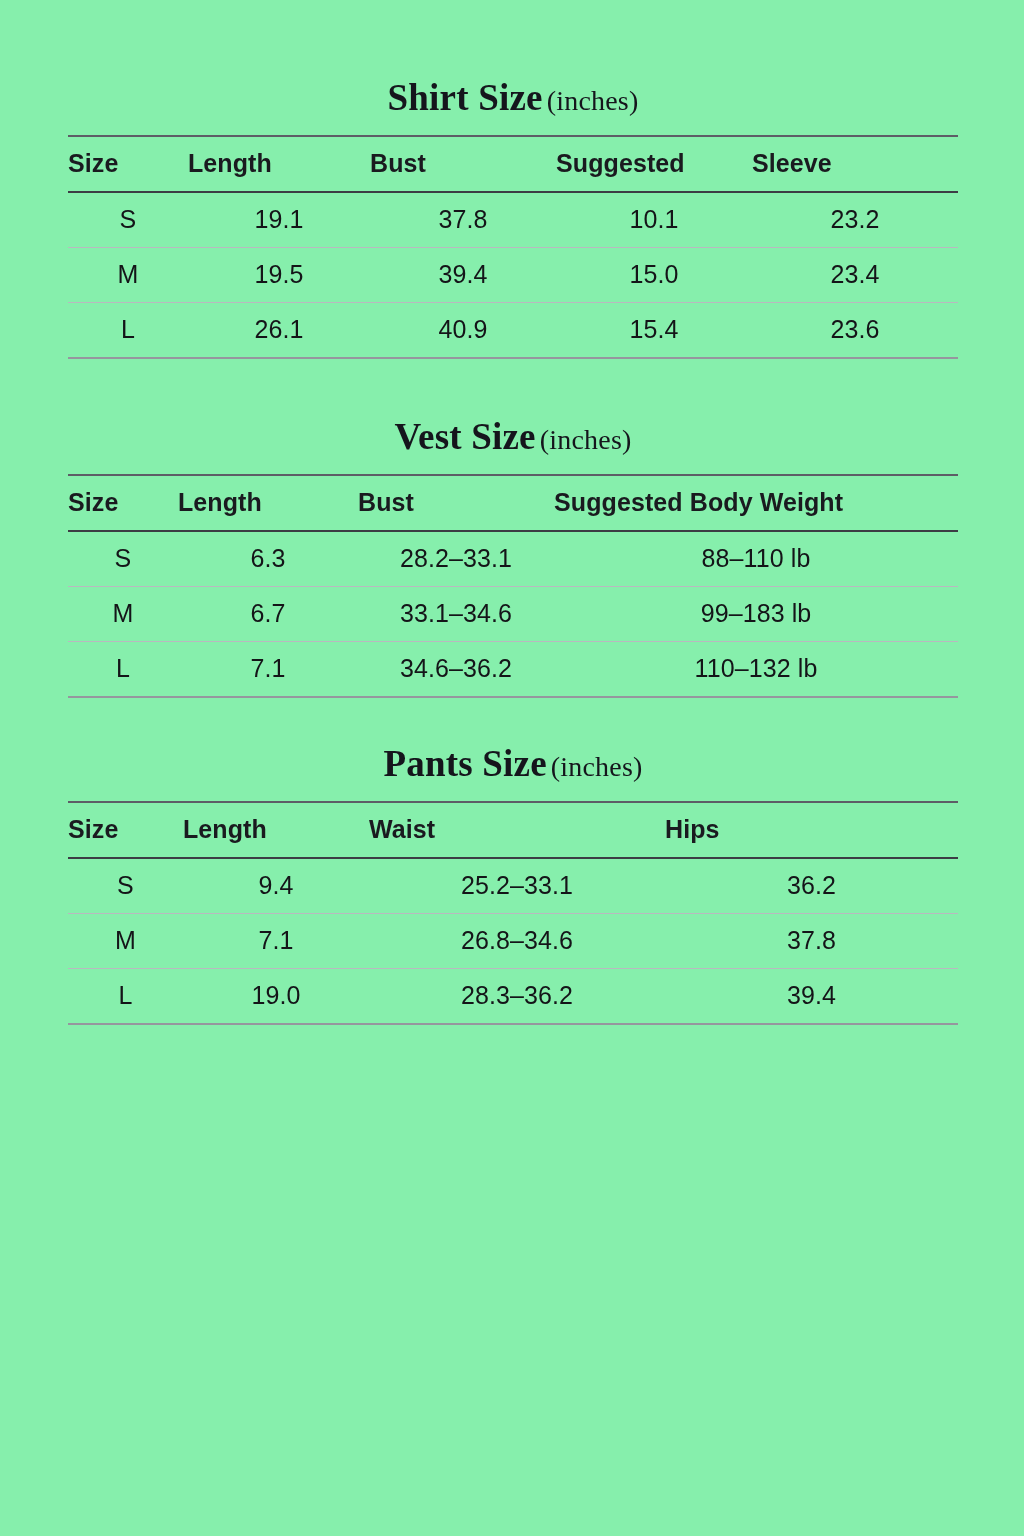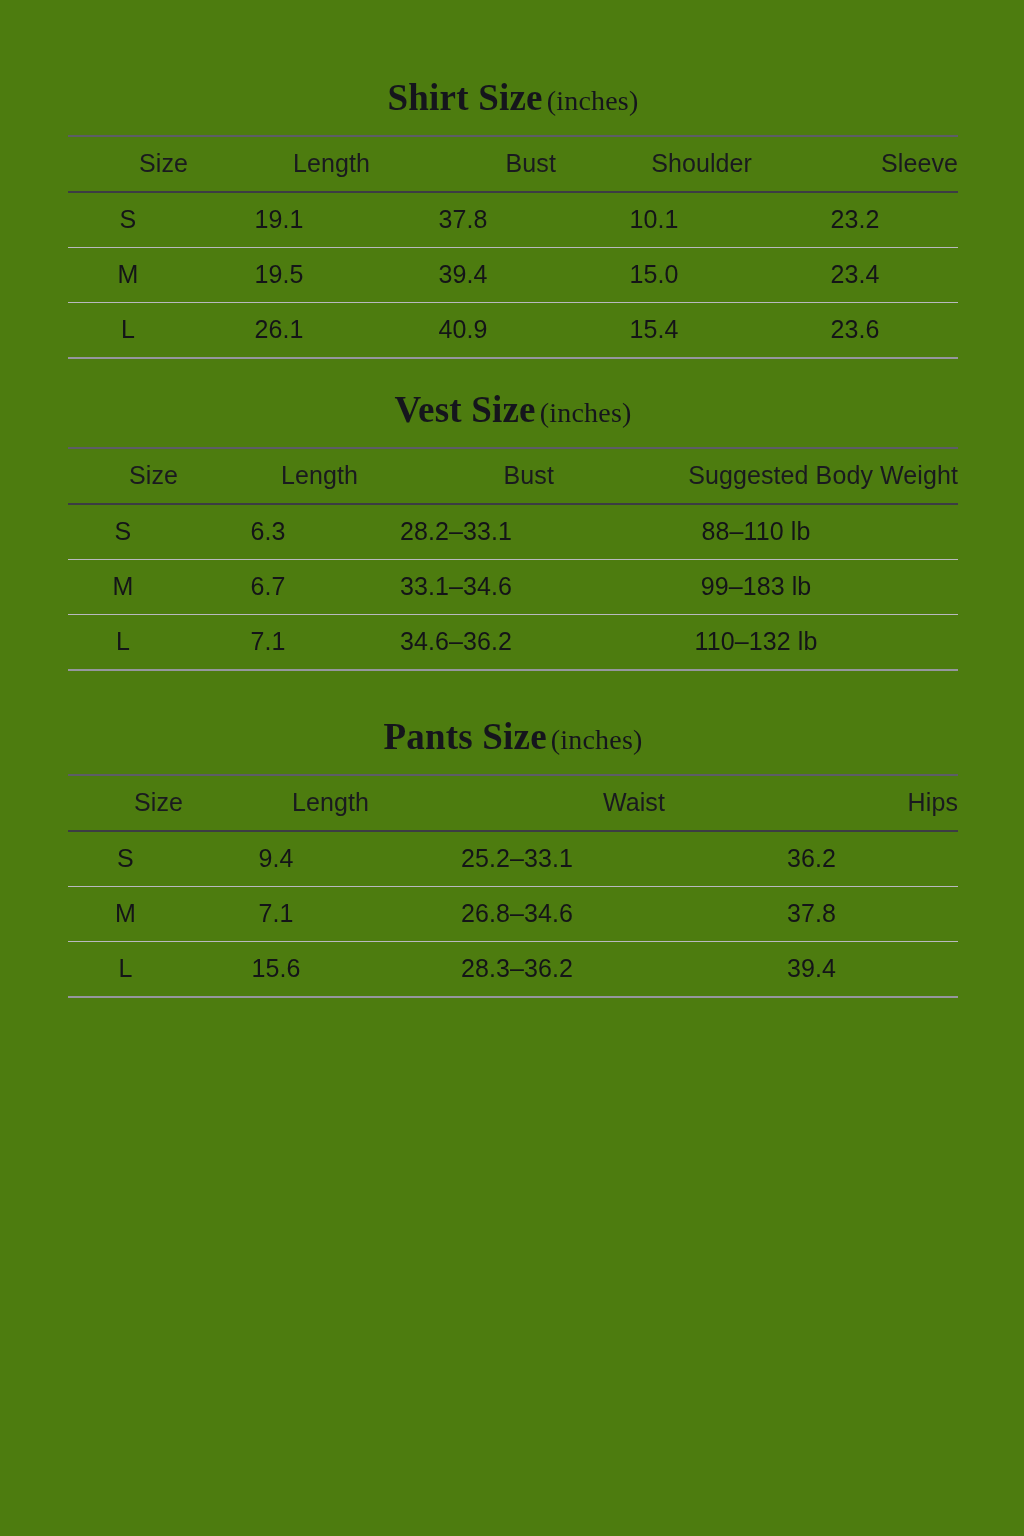--- a/index.html
+++ b/index.html
@@ -12,21 +12,21 @@
     height: 1536px;
     font-family: "Liberation Sans", sans-serif;
     color: #111111;
     overflow: hidden;
   }
 
   .page {
     position: relative;
     width: 1024px;
     height: 1536px;
-    background: #4d7c0f;
+    background: #86efac;
     box-sizing: border-box;
     padding: 0 68px;
   }
 
   
   .section {
     width: 890px;
   }
   .section-title {
     text-align: center;
@@ -48,24 +48,24 @@
 
   
   table.size-table {
     width: 890px;
     border-collapse: collapse;
     table-layout: fixed;
     font-family: "Liberation Sans", sans-serif;
   }
   table.size-table thead th {
     font-size: 25px;
-    font-weight: 400;
+    font-weight: 700;
     color: #1a1a1f;
     padding: 12px 0 13px 0;
-    text-align: right;
+    text-align: left;
     border-top: 2.5px solid #5d5d66;
     border-bottom: 2px solid #3c3c44;
     letter-spacing: 0.1px;
     white-space: nowrap;
   }
   table.size-table tbody td {
     font-size: 25px;
     font-weight: 400;
     color: #141418;
     padding: 12px 0 13px 0;
@@ -90,21 +90,21 @@
   .tbl-vest col.c2 { width: 196px; }
   .tbl-vest col.c3 { width: 404px; }
 
   .tbl-pants col.c0 { width: 115px; }
   .tbl-pants col.c1 { width: 186px; }
   .tbl-pants col.c2 { width: 296px; }
   .tbl-pants col.c3 { width: 293px; }
 
   
   .sec-shirt  { padding-top: 76px; }
-  .sec-vest   { padding-top: 29px; }
+  .sec-vest   { padding-top: 56px; }
   .sec-pants  { padding-top: 44px; }
 
   .title-gap-shirt { height: 16px; }
   .title-gap       { height: 16px; }
 </style>
 </head>
 <body>
 
 <div class="page">
 
@@ -119,21 +119,21 @@
           <col class="c1">
           <col class="c2">
           <col class="c3">
           <col class="c4">
       </colgroup>
       <thead>
         <tr>
           <th>Size</th>
           <th>Length</th>
           <th>Bust</th>
-          <th>Shoulder</th>
+          <th>Suggested</th>
           <th>Sleeve</th>
         </tr>
       </thead>
       <tbody>
         <tr>
           <td>S</td>
           <td>19.1</td>
           <td>37.8</td>
           <td>10.1</td>
           <td>23.2</td>
@@ -227,21 +227,21 @@
           <td>36.2</td>
         </tr>
         <tr>
           <td>M</td>
           <td>7.1</td>
           <td>26.8–34.6</td>
           <td>37.8</td>
         </tr>
         <tr>
           <td>L</td>
-          <td>15.6</td>
+          <td>19.0</td>
           <td>28.3–36.2</td>
           <td>39.4</td>
         </tr>
       </tbody>
     </table>
   </div>
 
 </div>
 
 </body></html>

